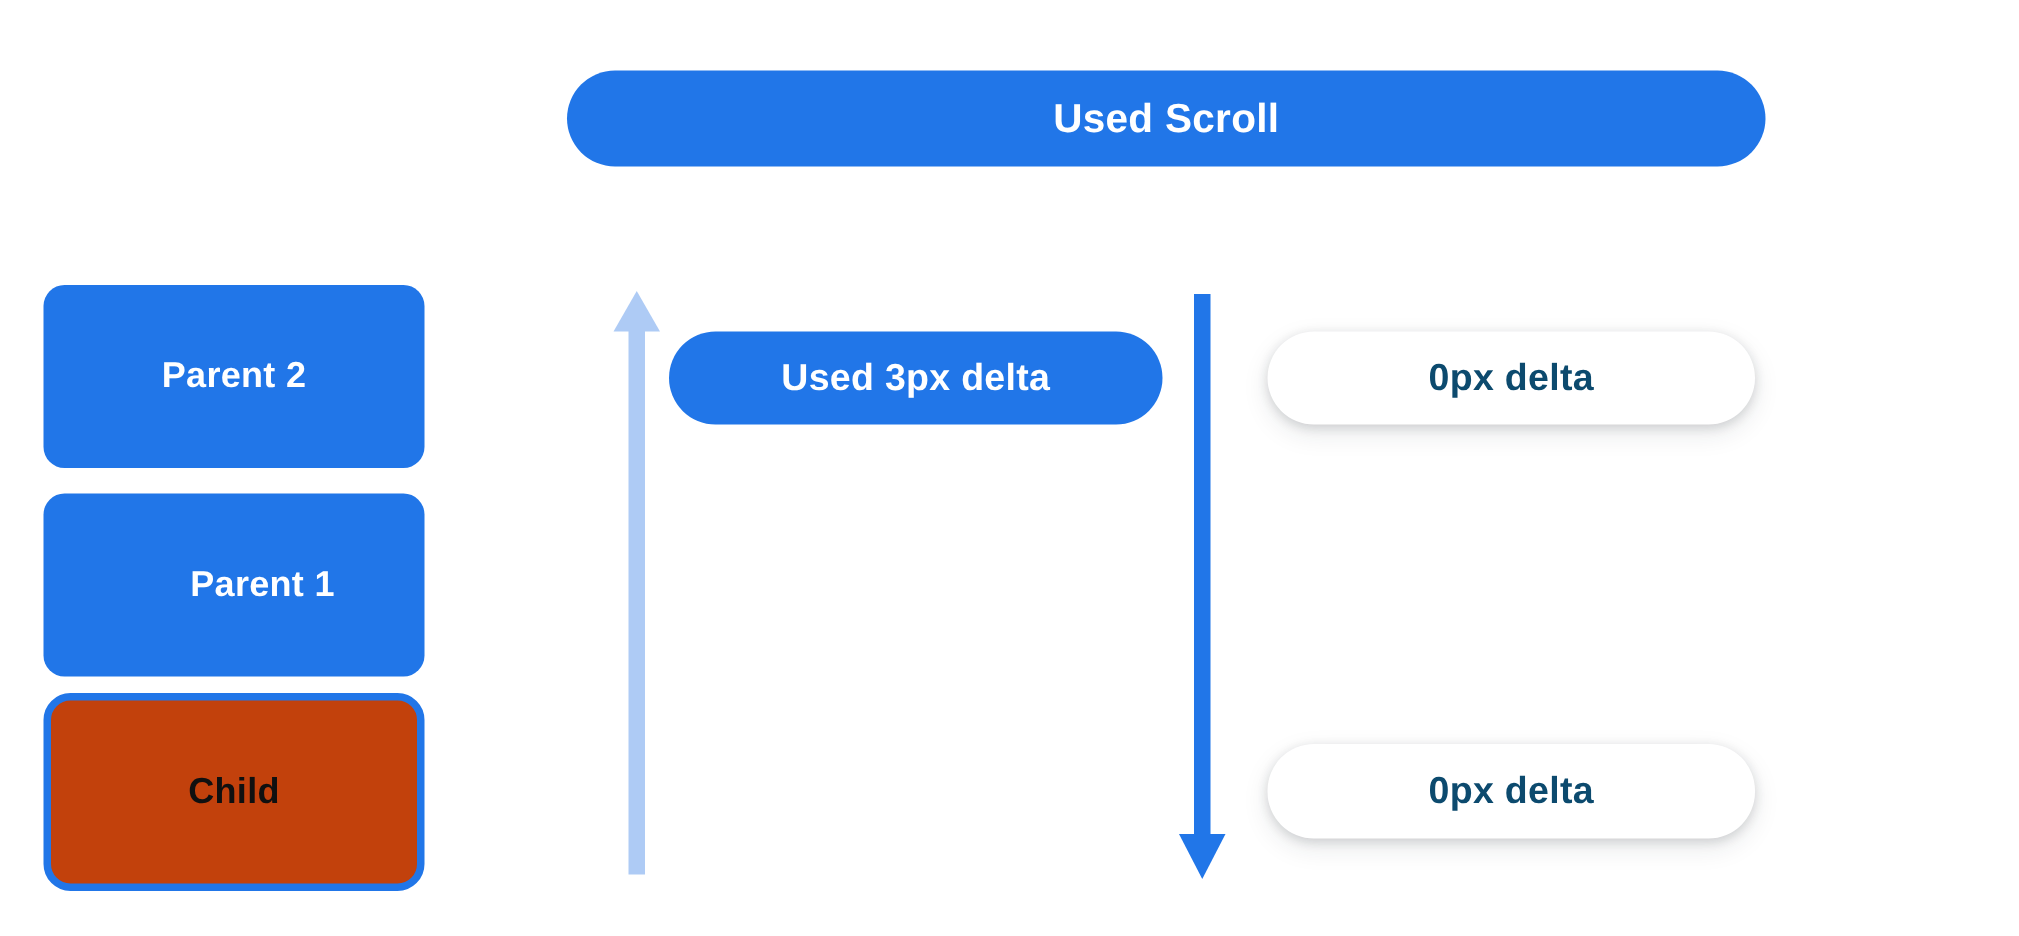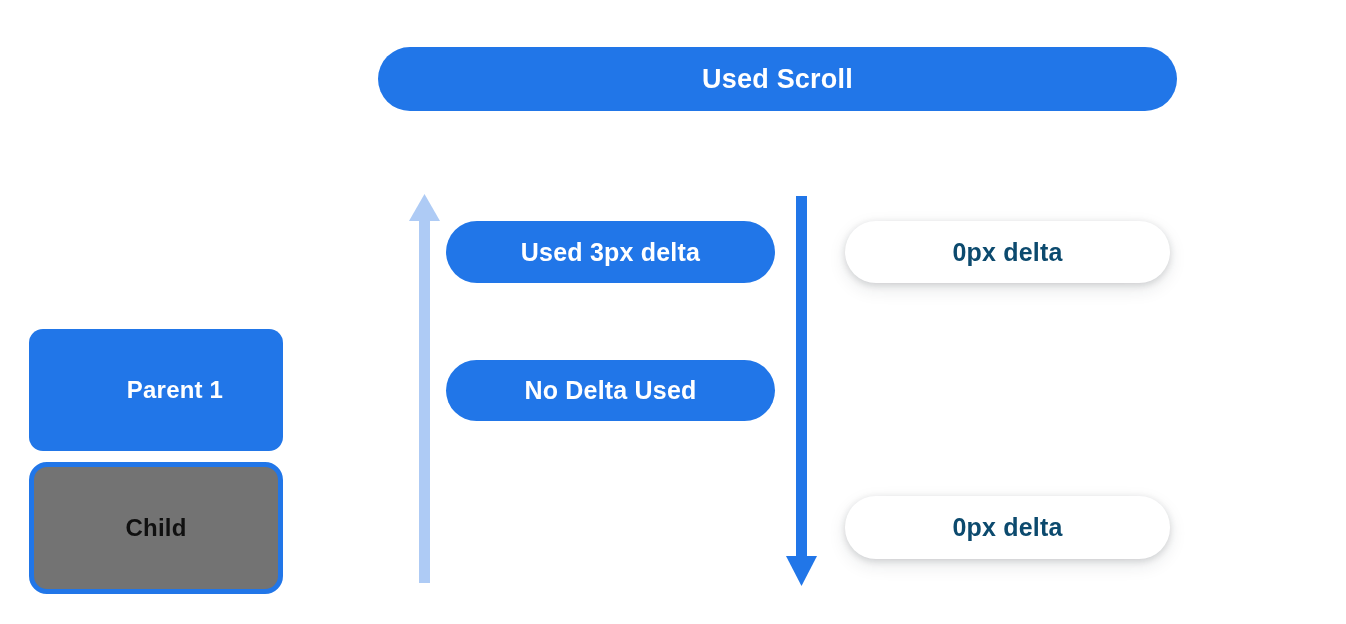--- a/index.html
+++ b/index.html
@@ -60,21 +60,21 @@
     letter-spacing: 0.2px;
     white-space: nowrap;
   }
   .stack-box.filled {
     background: var(--brand, #2176e8);
   }
   .stack-box.filled .label {
     color: #ffffff;
   }
   .stack-box.outlined {
-    background: #737373;
+    background: #c2410c;
     border: 5px solid var(--brand, #2176e8);
     border-radius: 18px;
   }
   .stack-box.outlined .label {
     color: #101010;
     font-weight: bold;
   }
 
   #box-parent2 { top: 190px; }
   #box-parent1 { top: 329px; padding-left: 38px; }
@@ -123,20 +123,23 @@
 </style>
 </head>
 <body>
 
 <div id="canvas" style="--brand: #2176e8; background: rgb(255, 255, 255);">
 
   <div class="header-pill">
     <span class="label">Used Scroll</span>
   </div>
 
+  <div class="stack-box filled" id="box-parent2">
+    <span class="label">Parent 2</span>
+  </div>
 
   <div class="stack-box filled" id="box-parent1">
     <span class="label">Parent 1</span>
   </div>
 
   <div class="stack-box outlined" id="box-child" style="border-color: rgb(33, 118, 232);">
     <span class="label" style="color: rgb(16, 16, 16);">Child</span>
   </div>
 
   <svg class="arrow" id="arrow-up" style="left:404px; top:188px;" width="42" height="402" viewBox="0 0 42 402">
@@ -146,23 +149,20 @@
 
   <svg class="arrow" id="arrow-down" style="left:781px; top:190px;" width="42" height="402" viewBox="0 0 42 402">
     <rect x="15" y="6" width="11" height="365" fill="#2176e8"></rect>
     <polygon points="20.5,396 36,366 5,366" fill="#2176e8"></polygon>
   </svg>
 
   <div class="pill filled" id="pill-used-delta">
     <span class="label">Used 3px delta</span>
   </div>
 
-  <div class="pill filled" id="pill-no-delta">
-    <span class="label">No Delta Used</span>
-  </div>
 
   <div class="pill white" id="pill-zero-top">
     <span class="label">0px delta</span>
   </div>
 
   <div class="pill white" id="pill-zero-bottom">
     <span class="label">0px delta</span>
   </div>
 
 </div>

